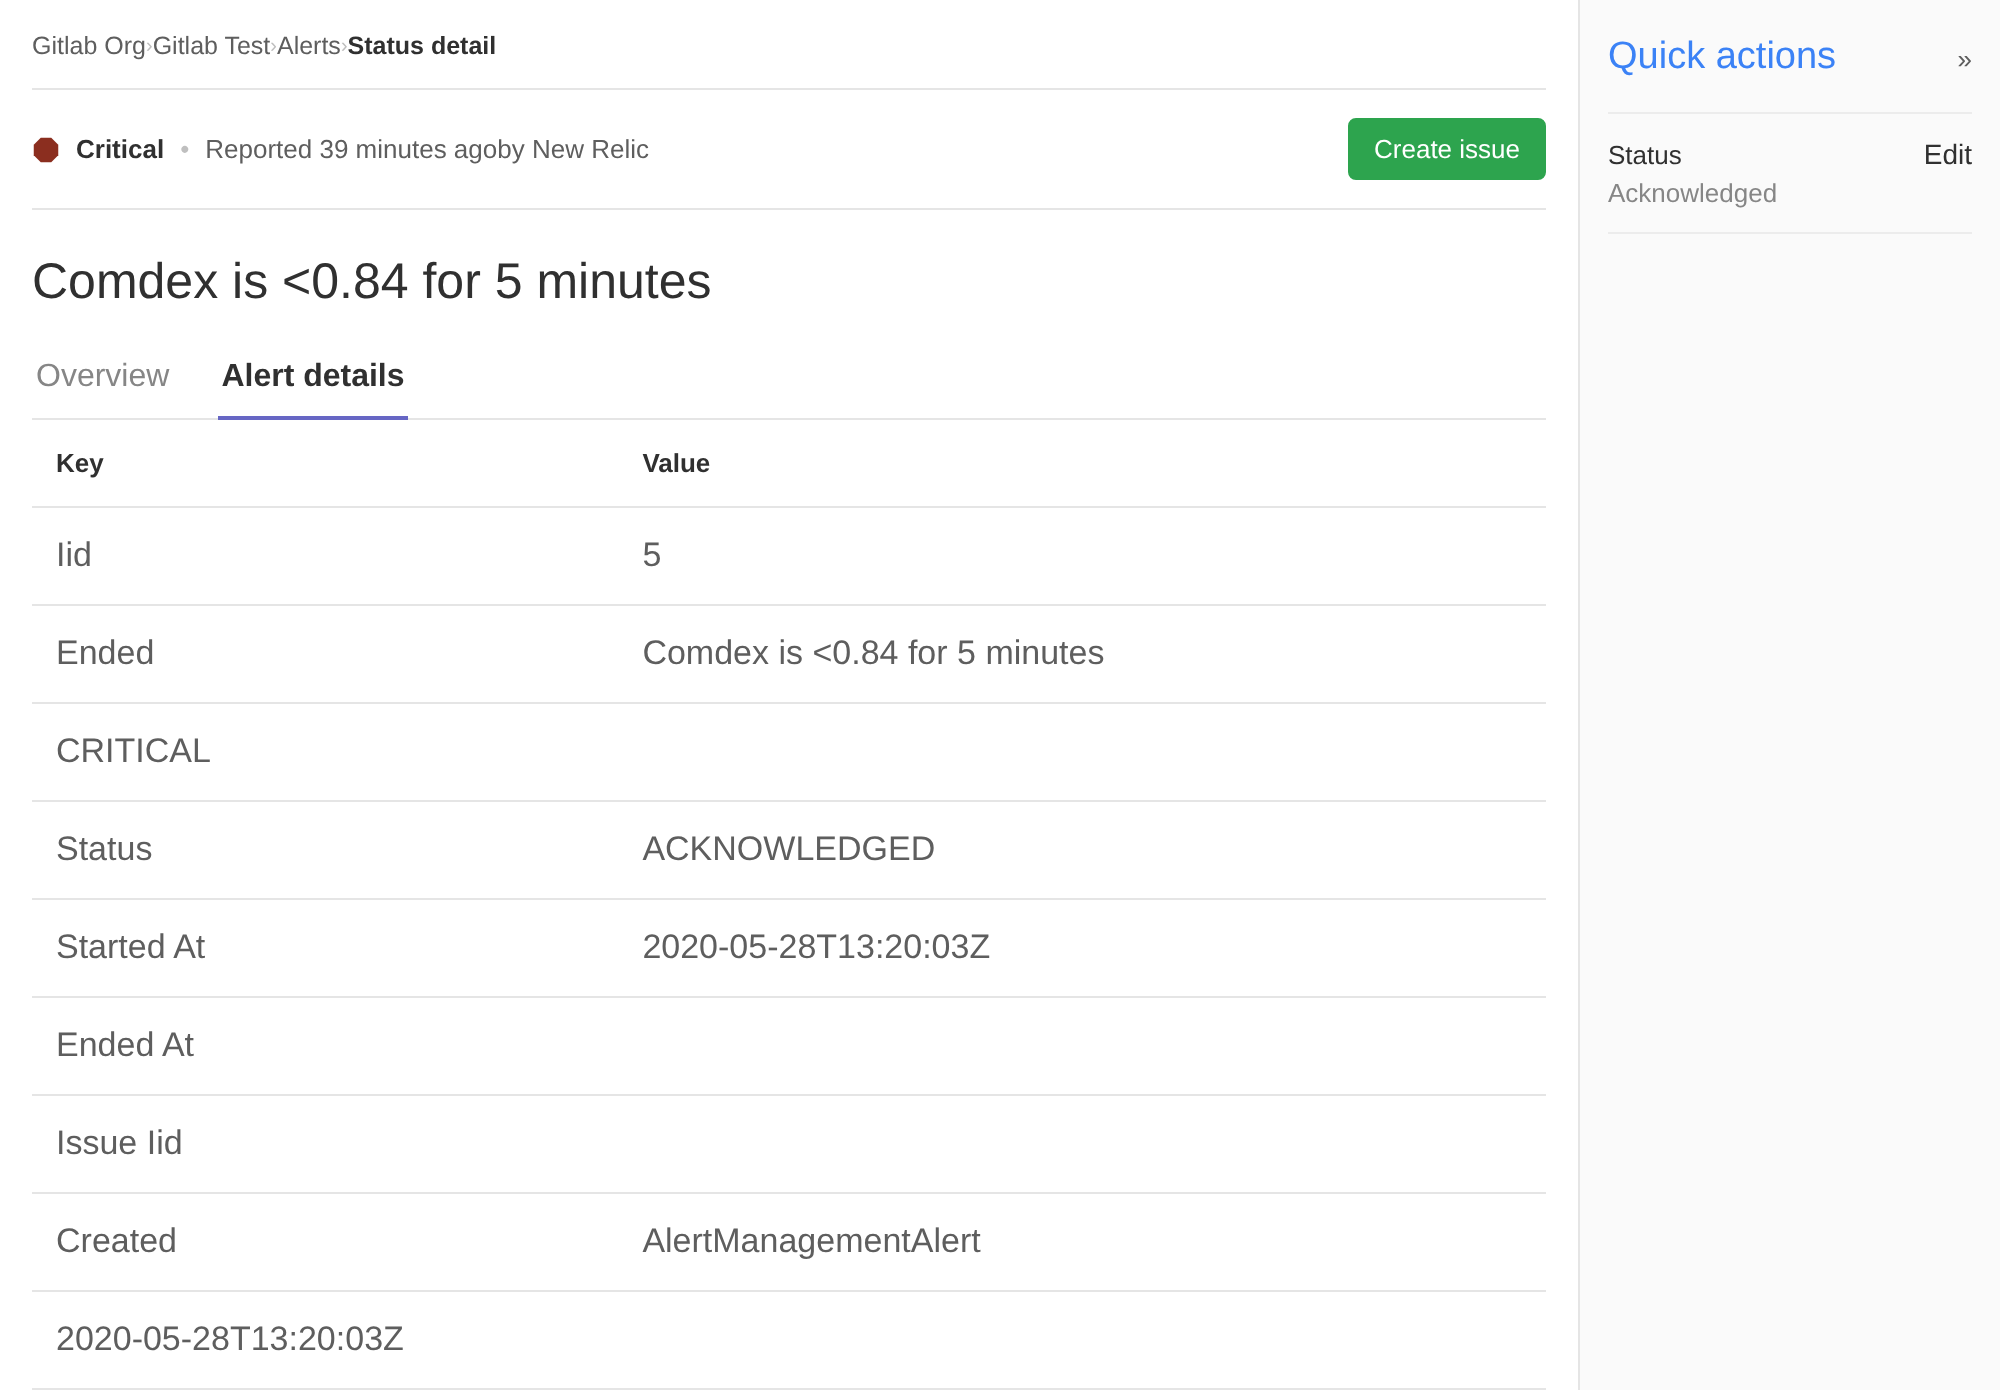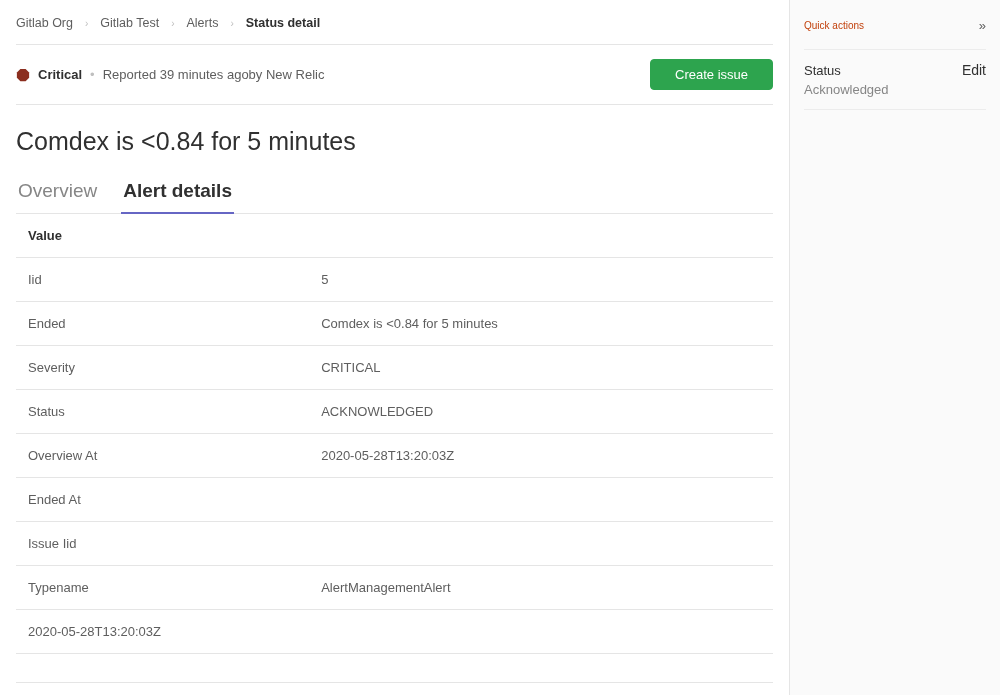--- a/index.html
+++ b/index.html
@@ -15,21 +15,21 @@
     }
     .main {
       flex: 1;
       padding: 16px 16px 0 16px;
       overflow-y: auto;
       border-right: 1px solid #e5e5e5;
     }
     .breadcrumb {
       display: flex;
       align-items: center;
-      gap: 12px;
+      gap: 0;
       font-size: 12.5px;
       padding-bottom: 14px;
       border-bottom: 1px solid #e5e5e5;
     }
     .breadcrumb a { color: #5e5e5e; text-decoration: none; }
     .breadcrumb .current { color: #303030; font-weight: 600; }
     .breadcrumb .sep { color: #bfbfbf; font-size: 10px; }
     .alert-header {
       display: flex;
       align-items: center;
@@ -49,38 +49,38 @@
       color: #8b2e1f;
     }
     .severity-label { font-weight: 600; color: #303030; }
     .dot { color: #bfbfbf; }
     .btn-success {
       background: #2da44e;
       border: 1px solid #2da44e;
       color: #fff;
       font-size: 13px;
       font-weight: 500;
-      padding: 7px 24px;
+      padding: 7px 12px;
       border-radius: 4px;
       cursor: pointer;
     }
     .page-title {
       font-size: 25px;
       font-weight: 500;
       color: #303030;
       padding: 22px 0 14px 0;
     }
     .tabs {
       display: flex;
       gap: 22px;
       border-bottom: 1px solid #e5e5e5;
     }
     .tab {
       padding: 10px 2px;
-      font-size: 19px;
+      font-size: 16px;
       color: #868686;
       cursor: pointer;
       border-bottom: 2px solid transparent;
       margin-bottom: -1px;
     }
     .tab.active {
       color: #303030;
       font-weight: 600;
       border-bottom-color: #6666c4;
     }
@@ -88,40 +88,40 @@
     .kv-head {
       display: flex;
       padding: 14px 12px;
       font-weight: 600;
       font-size: 13px;
       border-bottom: 1px solid #e5e5e5;
     }
     .kv-row {
       display: flex;
       padding: 14px 12px;
-      font-size: 13px;
+      font-size: 17px;
       border-bottom: 1px solid #e5e5e5;
       color: #5e5e5e;
     }
     .kv-key { width: 40%; }
     .kv-val { width: 60%; }
     .sidebar {
       width: 210px;
       background: #fafafa;
       padding: 18px 14px;
       font-size: 13px;
     }
     .sidebar-header {
       display: flex;
       align-items: center;
       justify-content: space-between;
       padding-bottom: 16px;
       border-bottom: 1px solid #ececec;
     }
-    .sidebar-title { font-size: 10px; color: #c2410c; }
+    .sidebar-title { font-size: 19px; color: #3b82f6; }
     .collapse-icon { color: #5e5e5e; font-size: 13px; cursor: pointer; }
     .sidebar-block { padding: 12px 0; border-bottom: 1px solid #ececec; }
     .sidebar-block-head {
       display: flex;
       justify-content: space-between;
       align-items: center;
       margin-bottom: 4px;
     }
     .sidebar-label { color: #303030; }
     .edit-link { color: #303030; font-size: 14px; cursor: pointer; }
@@ -156,53 +156,53 @@
 
   <h1 class="page-title">Comdex is &lt;0.84 for 5 minutes</h1>
 
   <div class="tabs">
     <div class="tab">Overview</div>
     <div class="tab active">Alert details</div>
   </div>
 
   <div class="kv-table">
     <div class="kv-head">
+      <div class="kv-key">Key</div>
       <div class="kv-val">Value</div>
     </div>
     <div id="table-rows">
         <div class="kv-row">
           <div class="kv-key">Iid</div>
           <div class="kv-val">5</div>
         </div>
         <div class="kv-row">
           <div class="kv-key">Ended</div>
           <div class="kv-val">Comdex is &lt;0.84 for 5 minutes</div>
         </div>
         <div class="kv-row">
-          <div class="kv-key">Severity</div>
           <div class="kv-val">CRITICAL</div>
         </div>
         <div class="kv-row">
           <div class="kv-key">Status</div>
           <div class="kv-val">ACKNOWLEDGED</div>
         </div>
         <div class="kv-row">
-          <div class="kv-key">Overview At</div>
+          <div class="kv-key">Started At</div>
           <div class="kv-val">2020-05-28T13:20:03Z</div>
         </div>
         <div class="kv-row">
           <div class="kv-key">Ended At</div>
           <div class="kv-val"></div>
         </div>
         <div class="kv-row">
           <div class="kv-key">Issue Iid</div>
           <div class="kv-val"></div>
         </div>
         <div class="kv-row">
-          <div class="kv-key">Typename</div>
+          <div class="kv-key">Created</div>
           <div class="kv-val">AlertManagementAlert</div>
         </div>
         <div class="kv-row">
           <div class="kv-val">2020-05-28T13:20:03Z</div>
         </div>
         <div class="kv-row"></div>
       </div>
   </div>
 
 </div>

